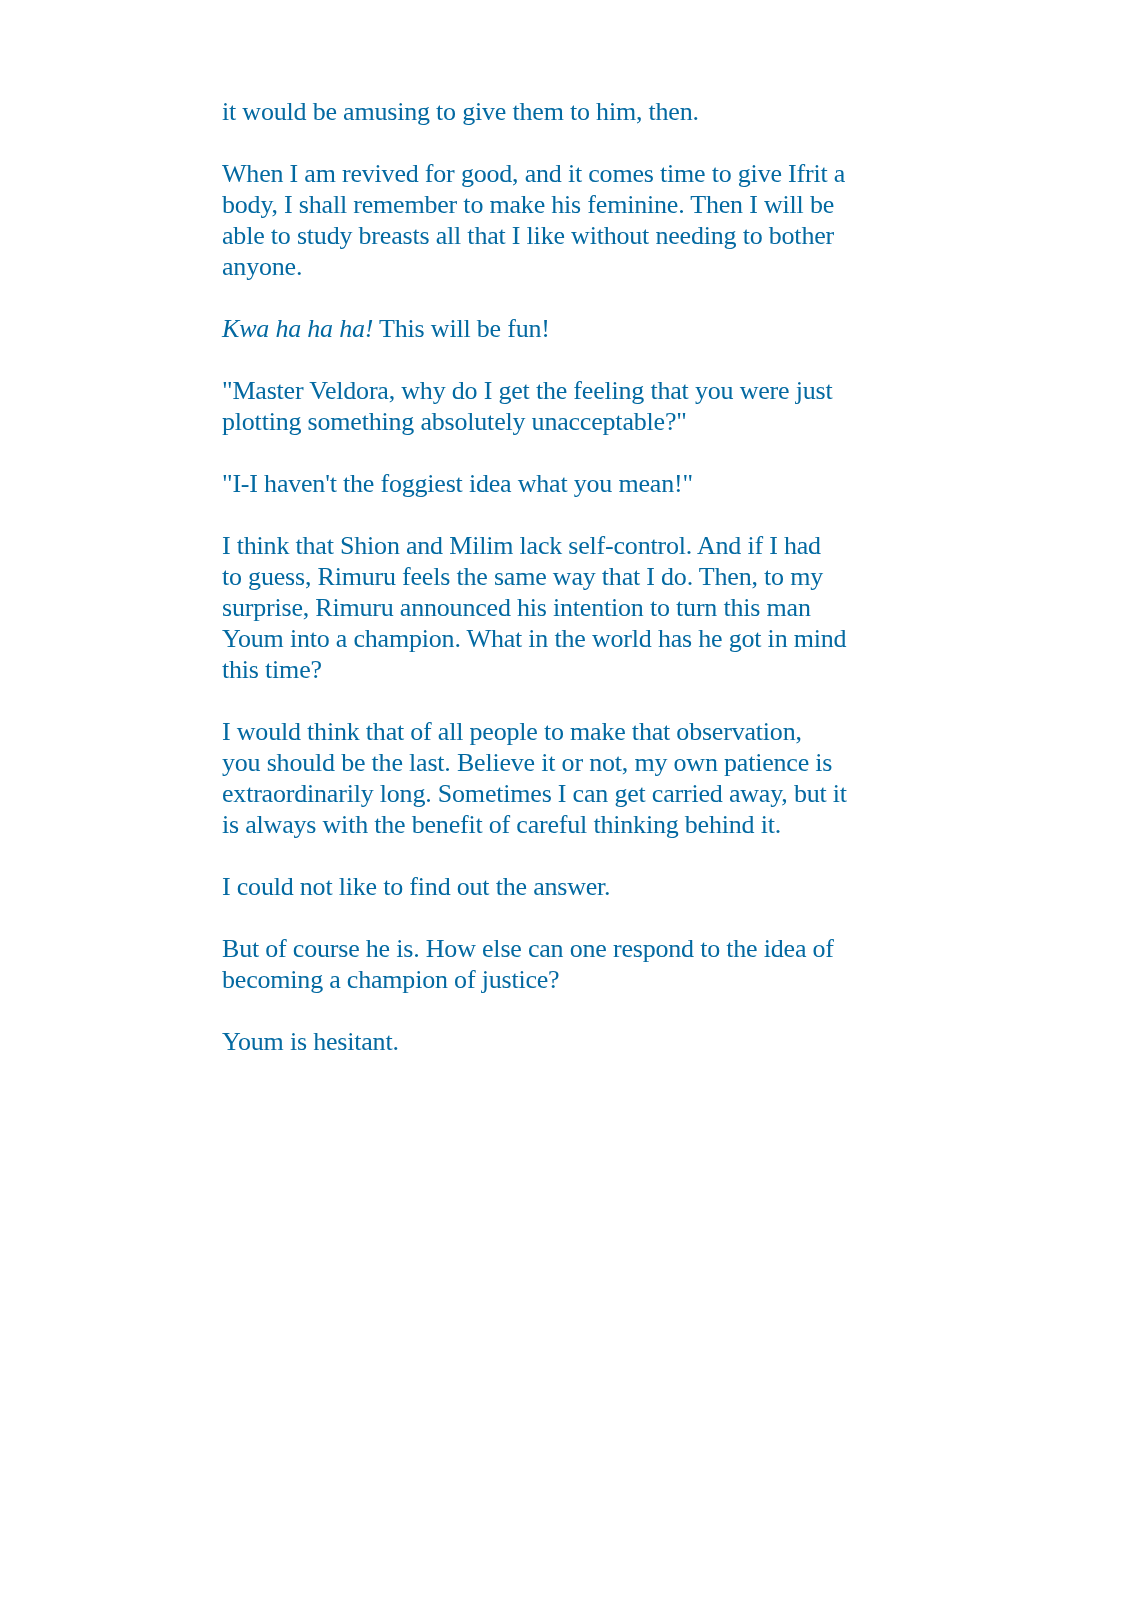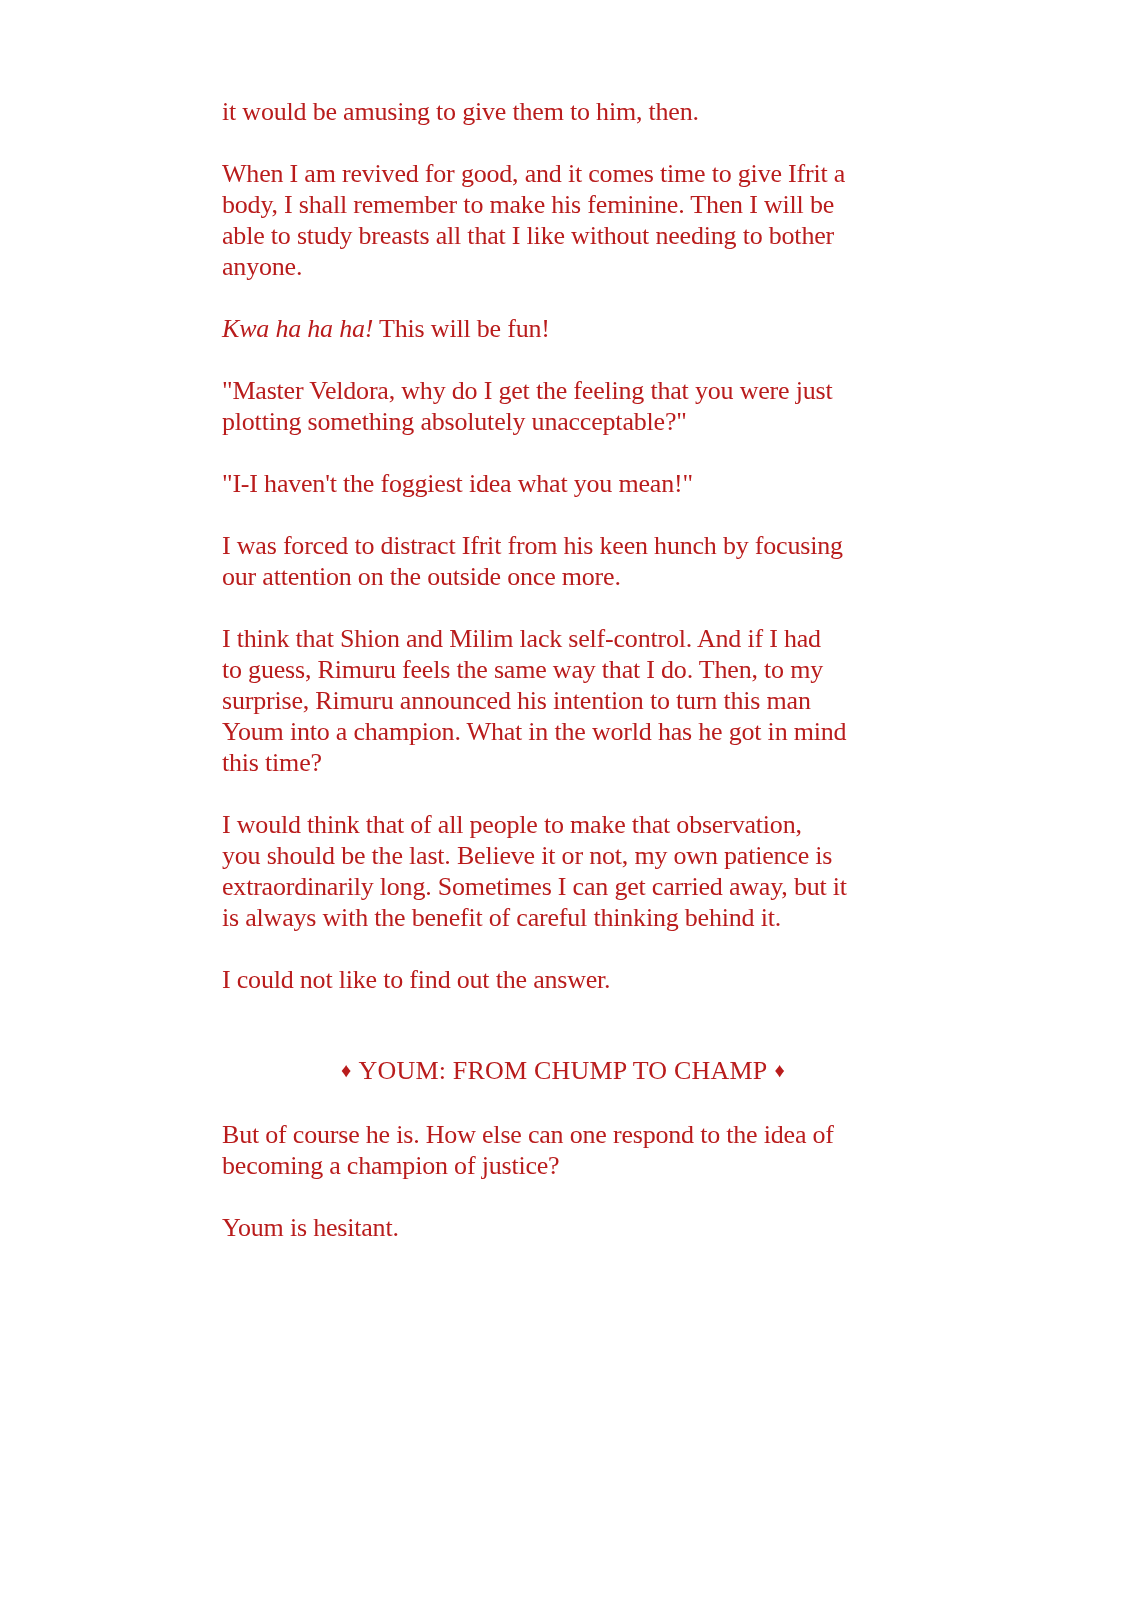--- a/index.html
+++ b/index.html
@@ -17,21 +17,21 @@
     color: #1c1c1c;
   }
   .text-block {
     position: absolute;
     left: 222px;
     top: 96px;
     width: 860px;
     font-size: 26px;
     line-height: 31px;
     letter-spacing: -0.2px;
-    color: #b91c1c;
+    color: #0369a1;
   }
   .text-block p {
     margin: 0 0 31px 0;
     white-space: pre-line; 
   }
   .text-block p em {
     font-style: italic;
   }
   .section-heading {
     width: 682px;
@@ -60,33 +60,30 @@
     <p>When I am revived for good, and it comes time to give Ifrit a
 body, I shall remember to make his feminine. Then I will be
 able to study breasts all that I like without needing to bother
 anyone.</p>
 
     <p><em>Kwa ha ha ha!</em><span> This will be fun!</span></p>
 
     <p>"Master Veldora, why do I get the feeling that you were just
 plotting something absolutely unacceptable?"</p>
     <p>"I-I haven't the foggiest idea what you mean!"</p>
-    <p>I was forced to distract Ifrit from his keen hunch by focusing
-our attention on the outside once more.</p>
     <p>I think that Shion and Milim lack self-control. And if I had
 to guess, Rimuru feels the same way that I do. Then, to my
 surprise, Rimuru announced his intention to turn this man
 Youm into a champion. What in the world has he got in mind
 this time?</p>
     <p>I would think that of all people to make that observation,
 you should be the last. Believe it or not, my own patience is
 extraordinarily long. Sometimes I can get carried away, but it
 is always with the benefit of careful thinking behind it.</p>
     <p>I could not like to find out the answer.</p>
 
-    <h2 class="section-heading"><span class="diamond left">♦</span><span>YOUM: FROM CHUMP TO CHAMP</span><span class="diamond right">♦</span></h2>
 
     <p>But of course he is. How else can one respond to the idea of
 becoming a champion of justice?</p>
     <p>Youm is hesitant.</p>
 
   </div>
 </div>
 
 </body></html>

